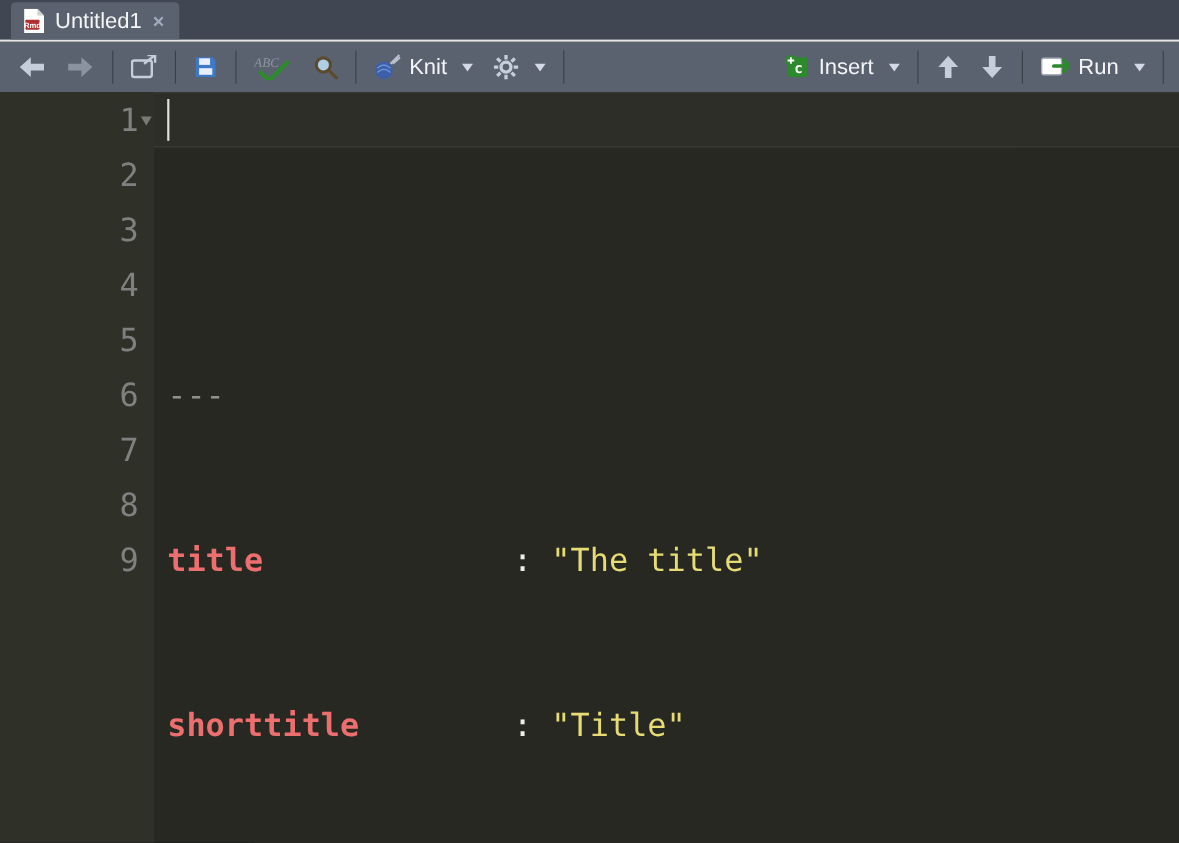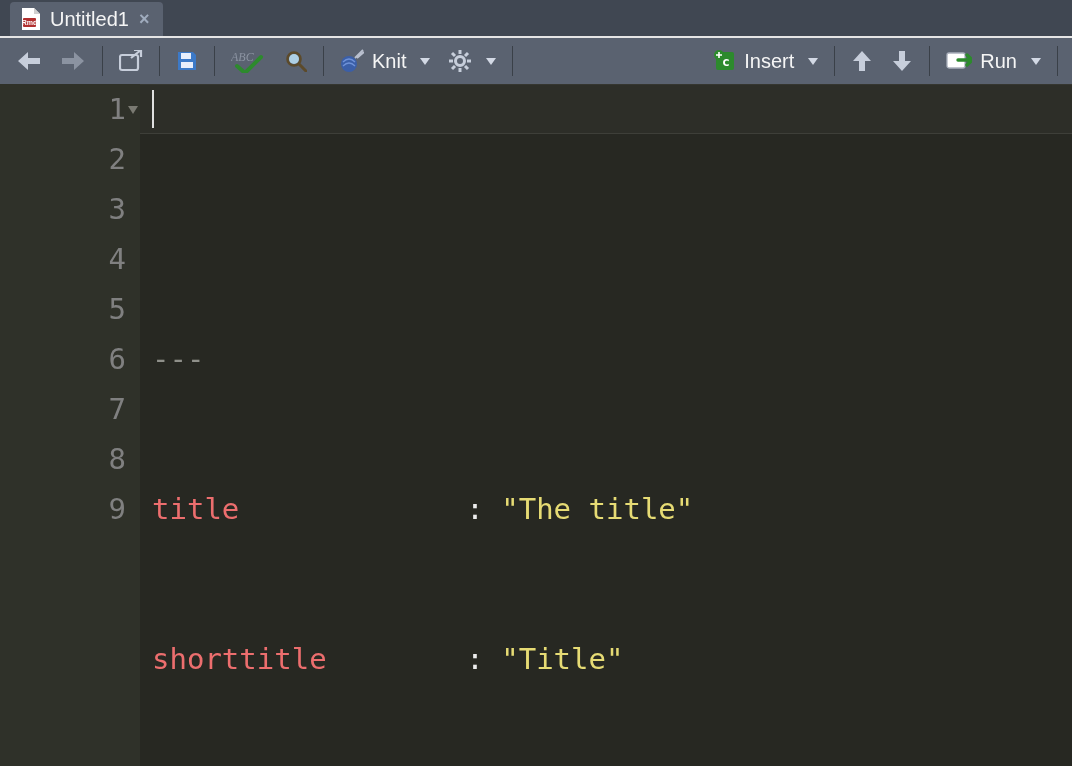--- a/index.html
+++ b/index.html
@@ -116,21 +116,21 @@
     background: rgba(255,255,255,0.03);
     border-bottom: 1px solid rgba(255,255,255,0.08);
     border-top: 1px solid rgba(255,255,255,0.04);
   }
   .cursor {
     position: absolute;
     left: 12px; top: 6px;
     width: 2px; height: 38px;
     background: #e0e0e0;
   }
-  .key  { color: #ec6e6e; }     
+  .key  { color: #ec6e6e; font-weight: bold; }     
   .str  { color: #e6db74; }     
   .pln  { color: #ededed; }
   .marker { color: #8f908a; }   
 </style>
 </head>
 <body>
 
 <div class="tabstrip">
   <div class="tab">
     <span class="file-icon">

